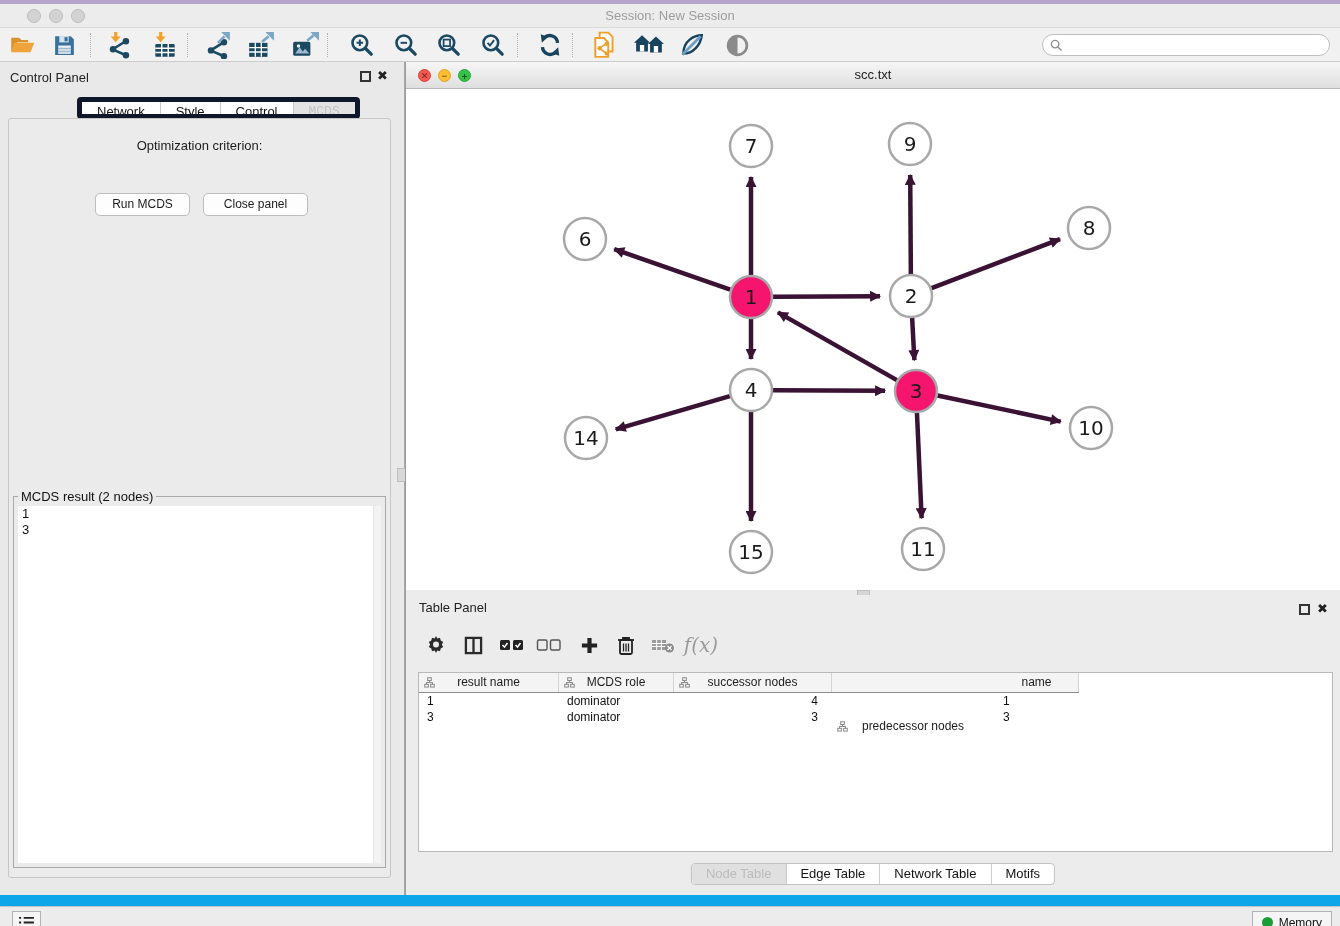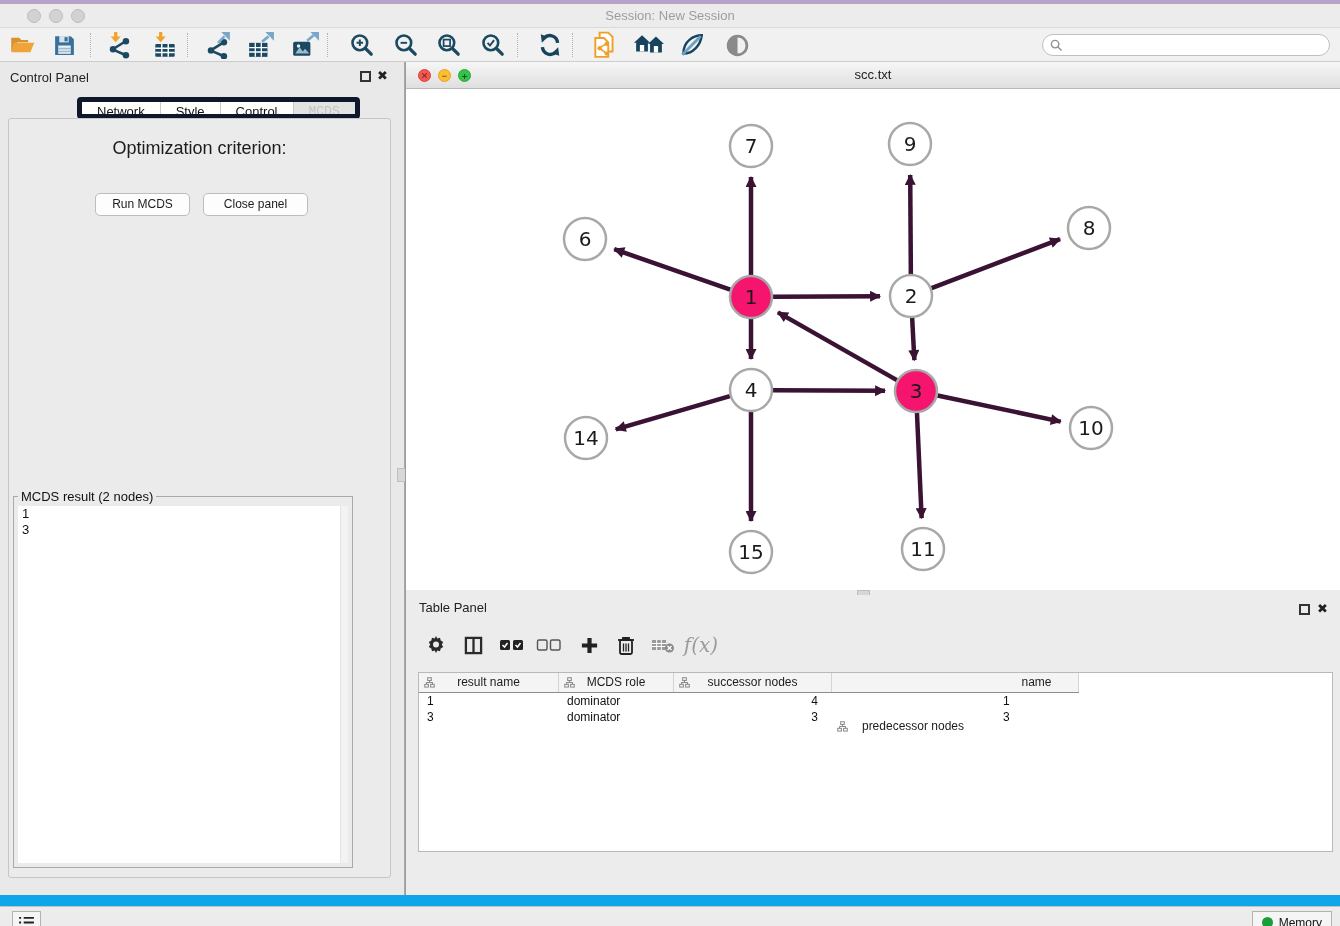--- a/index.html
+++ b/index.html
@@ -26,27 +26,27 @@
   .cp-title { position:absolute; left:10px; top:8px; font-size:13px; color:#222; }
   .panel-float { position:absolute; width:11px; height:11px; border:2px solid #333; top:9px; }
   .panel-close { position:absolute; top:6px; font-size:13px; font-weight:bold; color:#222; }
   .cp-tabs { position:absolute; left:77px; top:35px; height:22px; display:flex; border:5px solid #0f172a;
              border-radius:4px; overflow:hidden; background:#fff; }
   .cp-tab { font-size:13px; line-height:20px; padding:0 15px; border-right:1px solid #cbcbcb; color:#111; }
   .cp-tab:last-child { border-right:none;font-family:Liberation Mono, monospace; }
   .cp-tab.disabled-sel { background:#e3e3e3; color:#c4c4c4; }
   .cp-content { position:absolute; left:8px; top:56px; width:383px; height:760px; background:#ebebeb;
                 border:1px solid #c6c6c6; border-radius:3px; }
-  .opt-label { position:absolute; left:0; right:0; top:19px; text-align:center; font-size:18px; color:#1c1c1c; }
+  .opt-label { position:absolute; left:0; right:0; top:19px; text-align:center; font-size:13px; color:#1c1c1c; }
   .combo { position:absolute; left:36px; top:41px; width:312px; height:23px; background:#fff; border:1px solid #c2c2c2;
            border-radius:5px; font-size:13px; line-height:21px; padding-left:13px; }
   .combo svg { position:absolute; right:8px; top:3px; }
   .btn { position:absolute; height:23px; background:#fdfdfd; border:1px solid #bdbdbd; border-radius:5px;
          font-size:12px; text-align:center; line-height:21px; }
-  .result-fieldset { position:absolute; left:4px; top:370px; width:340px; height:379px; border:1px solid #a9a9a9; }
+  .result-fieldset { position:absolute; left:4px; top:370px; width:373px; height:379px; border:1px solid #a9a9a9; }
   .result-fieldset legend { font-size:13px; color:#111; margin-left:4px; padding:0 3px; }
   .result-area { position:absolute; left:4px; top:2px; right:4px; bottom:4px; background:#fff; overflow:hidden; }
   .result-scroll { position:absolute; right:0; top:0; bottom:0; width:8px; background:#f3f3f3; border-left:1px solid #e4e4e4; }
   .result-line { font-size:13px; line-height:16px; padding-left:4px; color:#111; }
 
   
   .v-splitter { position:absolute; left:399px; top:62px; width:6px; height:833px; background:#e9e9e9; border-right:1px solid #a9a9a9; }
   .v-handle { position:absolute; left:-2px; top:406px; width:9px; height:14px; background:#d8d8d8; border:1px solid #bfbfbf; }
 
   
@@ -484,20 +484,26 @@
         </div>
         <div class="tp-row">
           <div class="td c1">3</div>
           <div class="td c2">dominator</div>
           <div class="td c3">3</div>
           <div class="td c4">2</div>
           <div class="td c5">3</div>
         </div>
       </div>
 
+      <div class="tp-tabs">
+        <div class="tp-tab disabled-sel">Node Table</div>
+        <div class="tp-tab">Edge Table</div>
+        <div class="tp-tab">Network Table</div>
+        <div class="tp-tab">Motifs</div>
+      </div>
     </div>
   </div>
 
   <div class="status-bar">
     <div class="list-btn">
       <svg viewBox="0 0 18 14" width="17" height="13">
           <g stroke="#222" stroke-width="2">
             <path d="M1 2h2.2M6 2h11M1 7h2.2M6 7h11M1 12h2.2M6 12h11"></path>
           </g>
         </svg>

